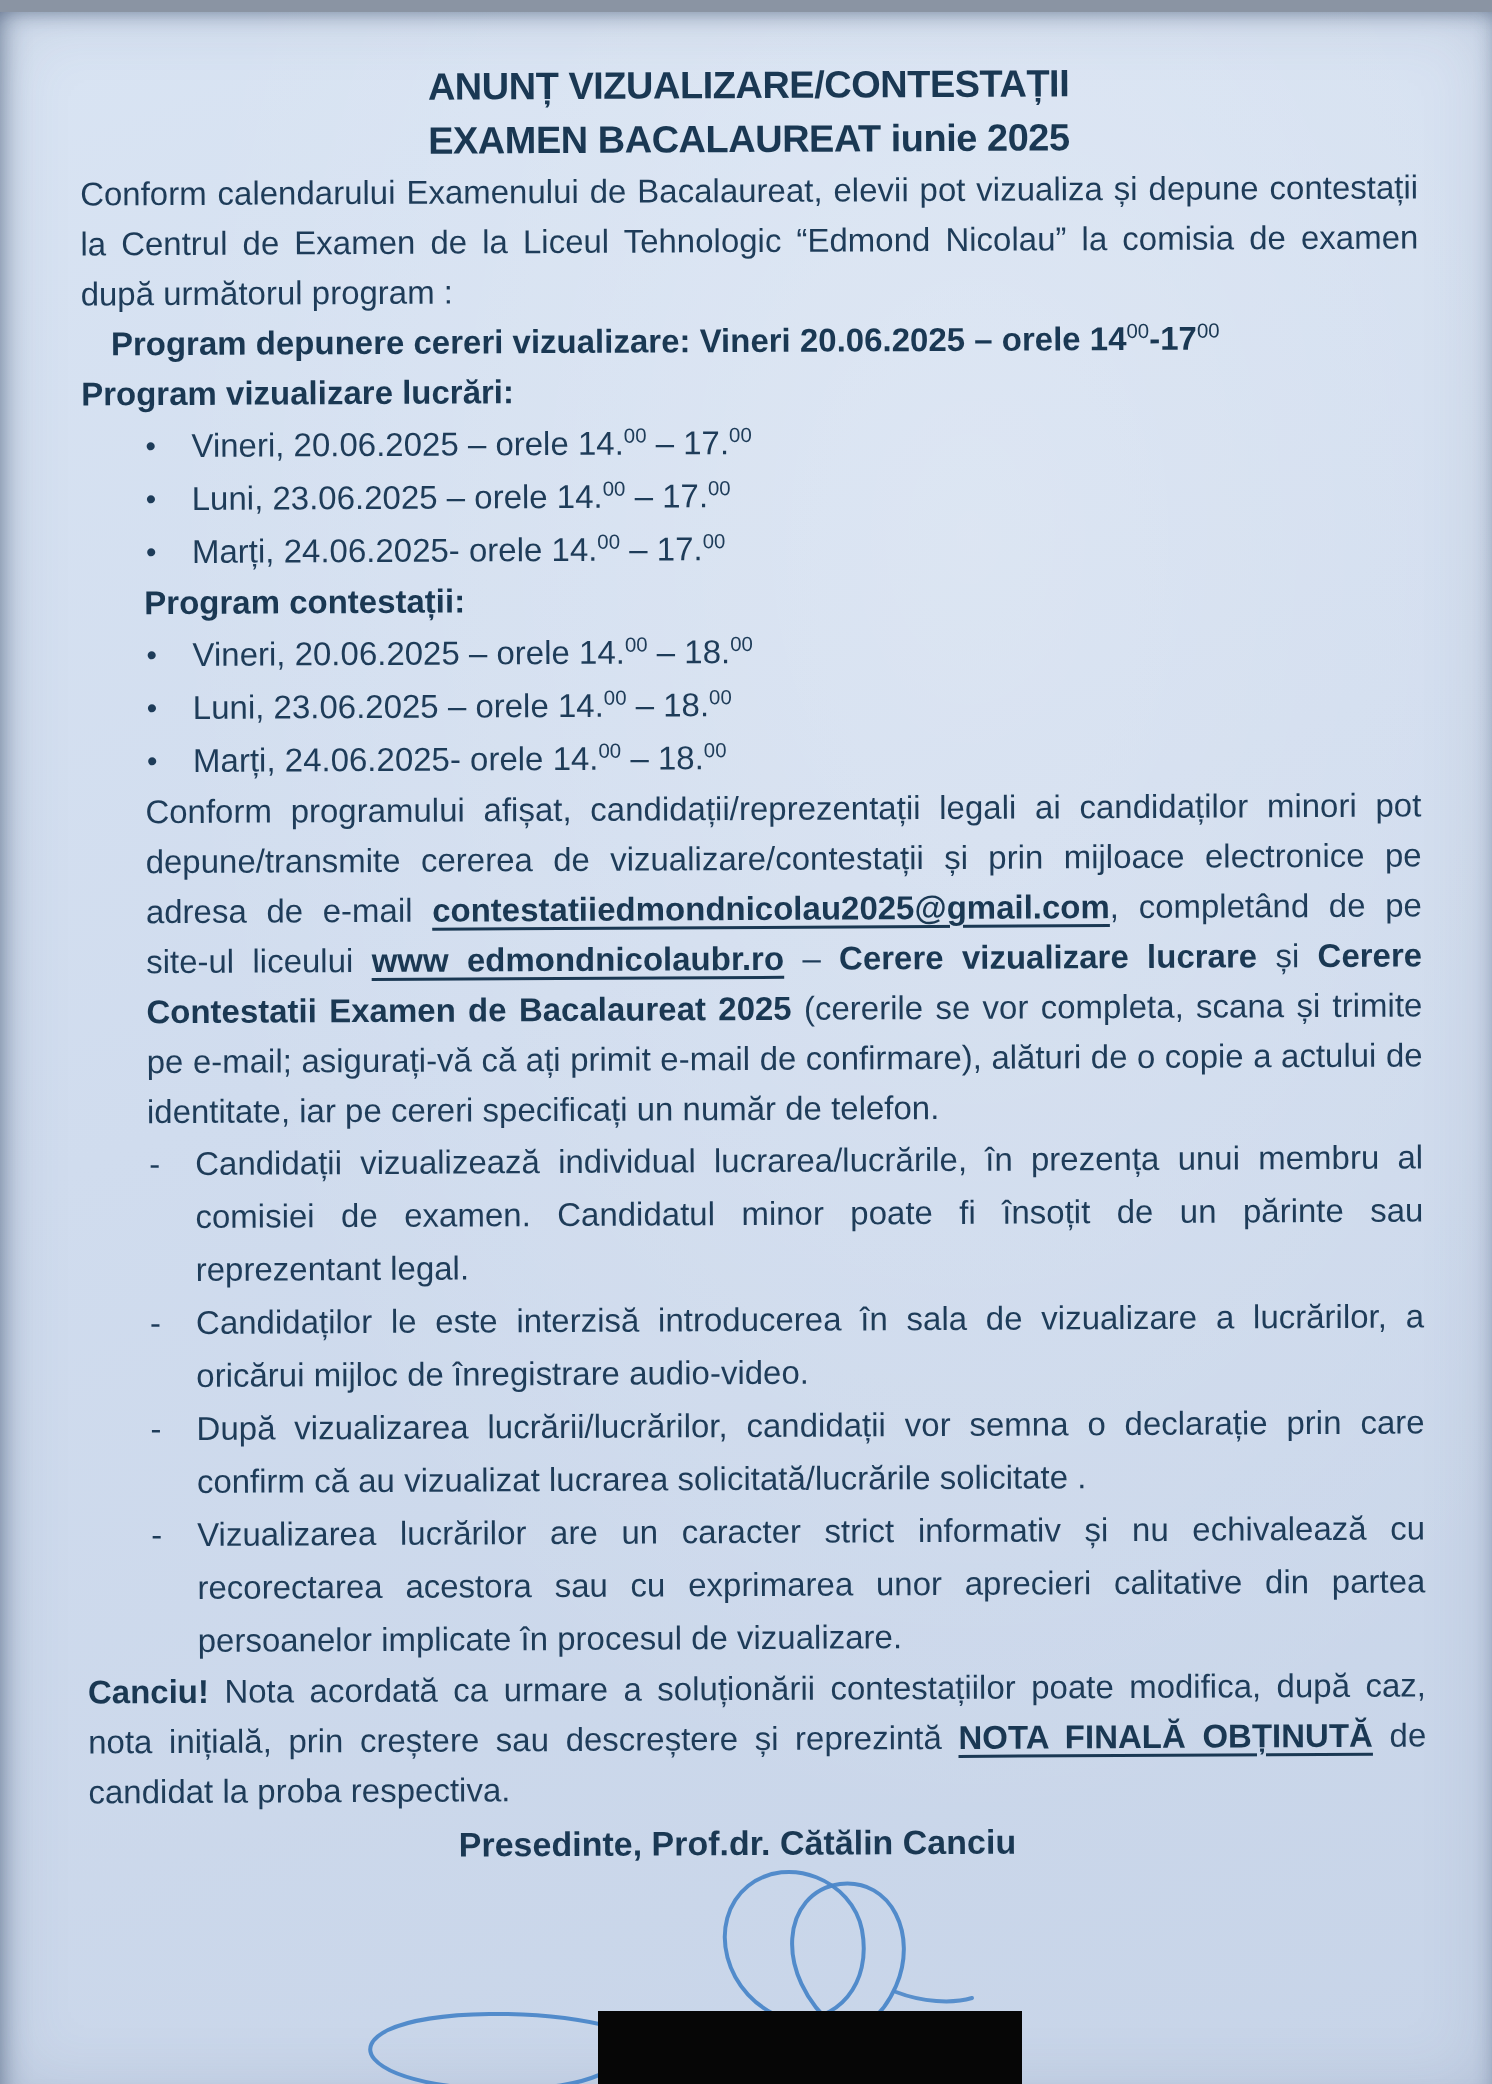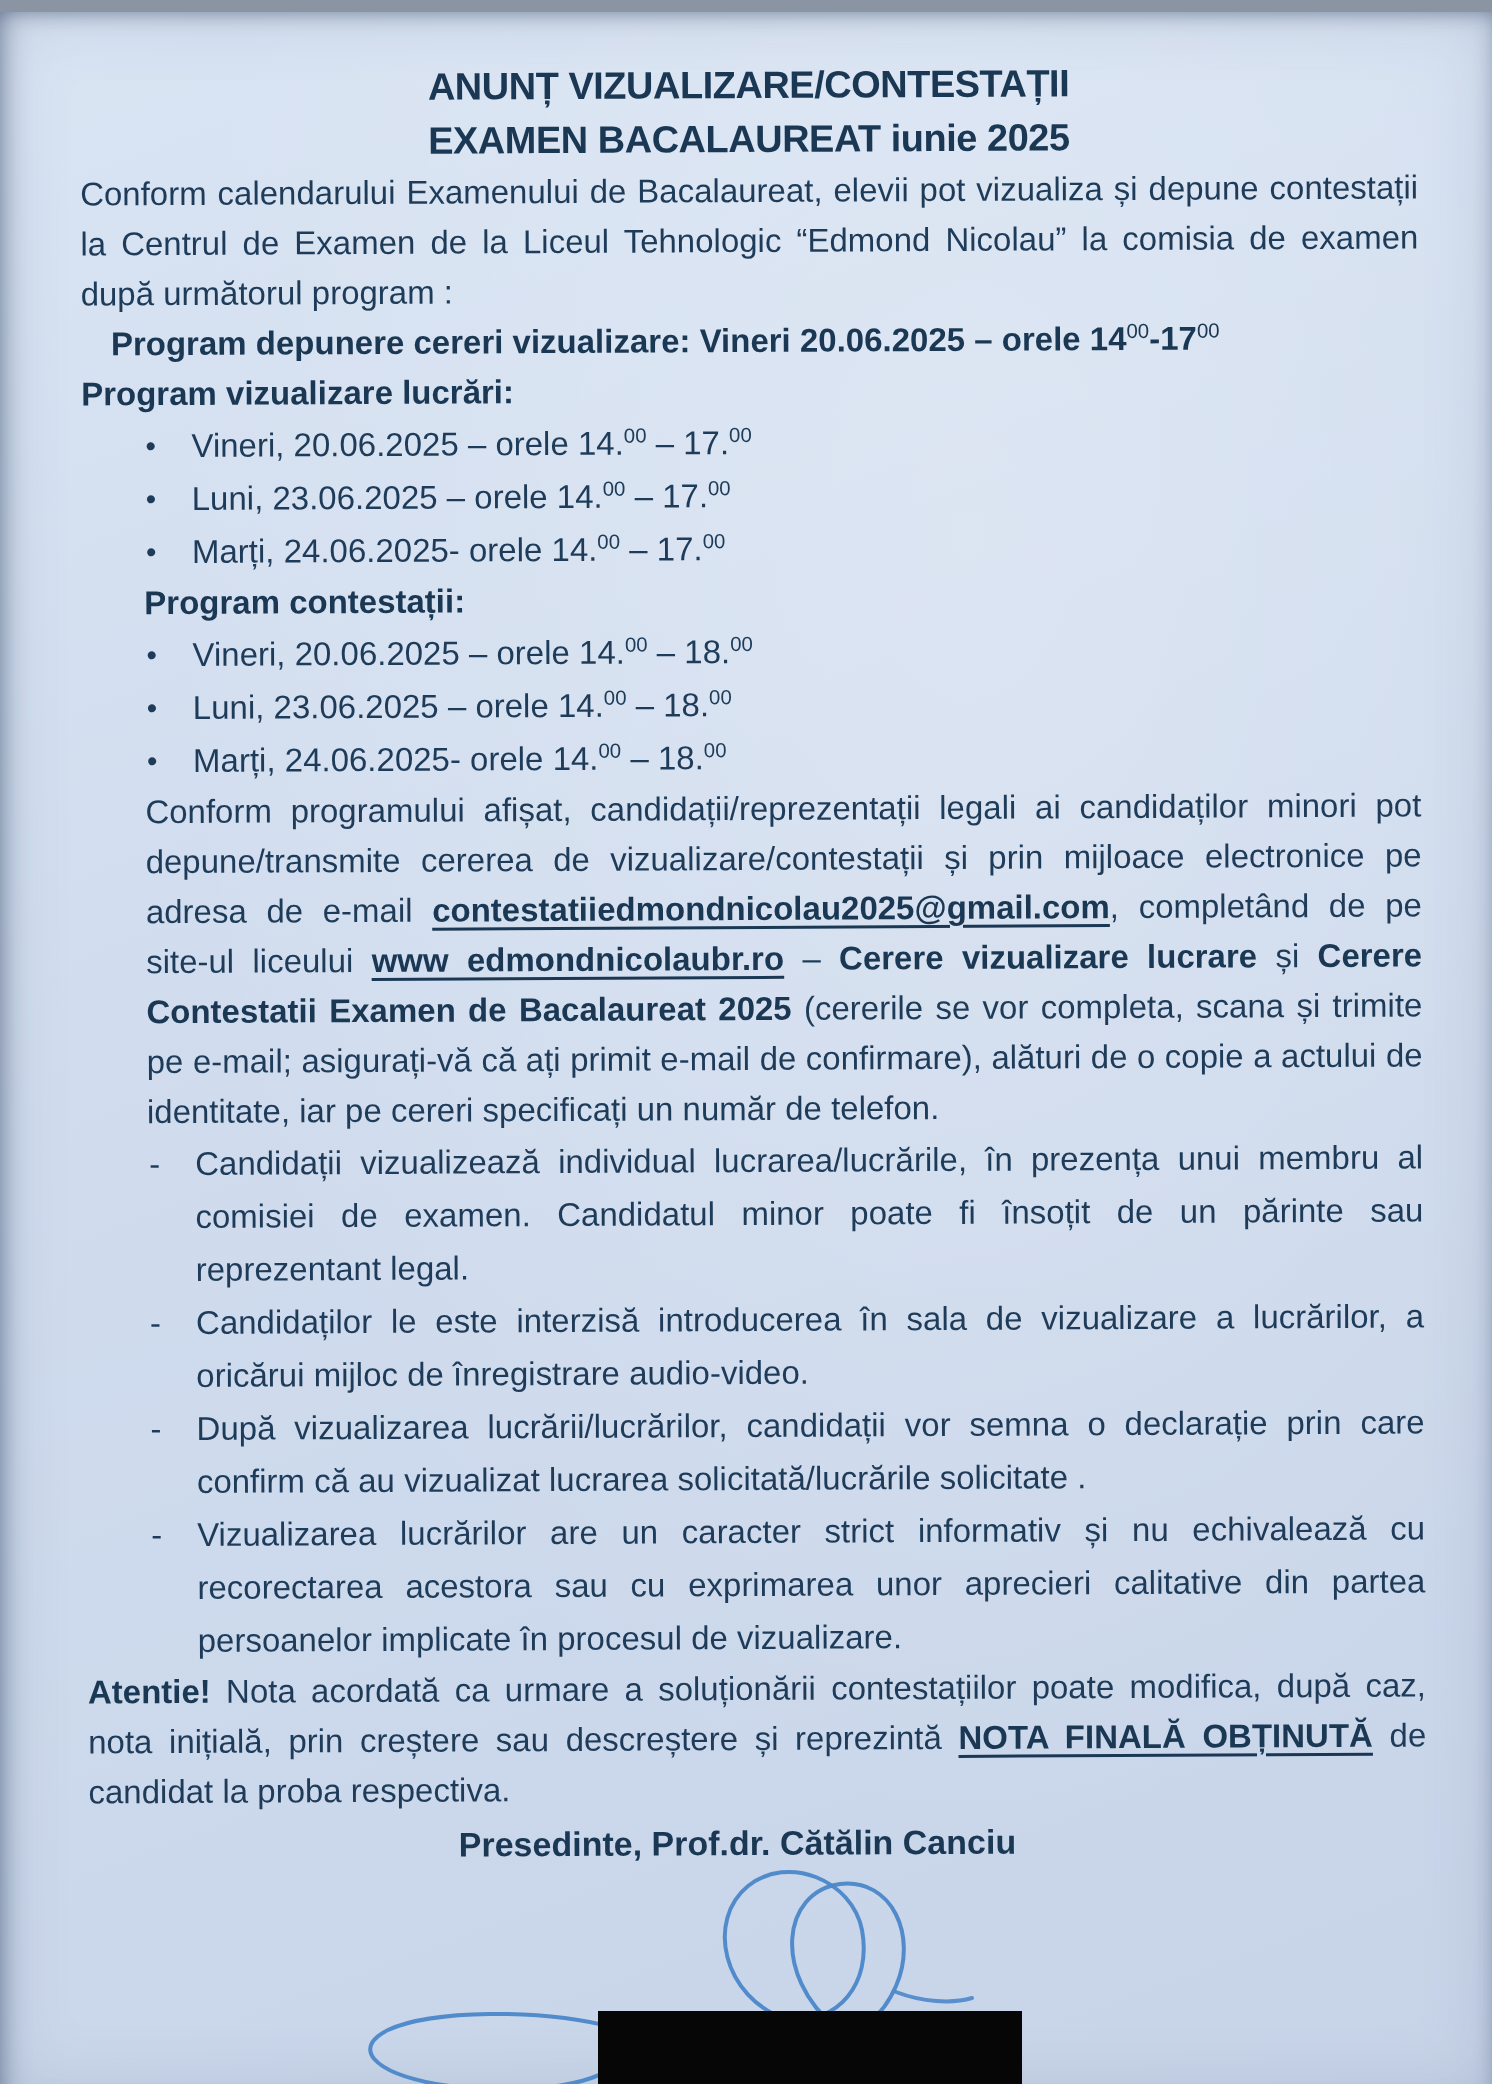--- a/index.html
+++ b/index.html
@@ -108,21 +108,21 @@
         </div>
         <div class="li">
           <span class="marker">-</span>
           <span class="li-text"><span class="seg">După vizualizarea lucrării/lucrărilor, candidații vor semna o declarație prin care confirm că au vizualizat lucrarea solicitată/lucrările solicitate .</span></span>
         </div>
         <div class="li">
           <span class="marker">-</span>
           <span class="li-text"><span class="seg">Vizualizarea lucrărilor are un caracter strict informativ și nu echivalează cu recorectarea acestora sau cu exprimarea unor aprecieri calitative din partea persoanelor implicate în procesul de vizualizare.</span></span>
         </div>
       </div>
-      <div class="para justify"><span class="seg">      </span><span class="seg b">Atentie!</span><span class="seg"> Nota acordată ca urmare a soluționării contestațiilor poate modifica, după caz, nota inițială, prin creștere sau descreștere și reprezintă </span><span class="seg b u">NOTA FINALĂ OBȚINUTĂ</span><span class="seg"> de candidat la proba respectiva.</span></div>
+      <div class="para justify"><span class="seg">      </span><span class="seg b">Canciu!</span><span class="seg"> Nota acordată ca urmare a soluționării contestațiilor poate modifica, după caz, nota inițială, prin creștere sau descreștere și reprezintă </span><span class="seg b u">NOTA FINALĂ OBȚINUTĂ</span><span class="seg"> de candidat la proba respectiva.</span></div>
       <div class="para signature-line"><span class="seg b">Presedinte,  Prof.dr. Cătălin Canciu</span></div>
     </div>
 
   <svg class="ink-svg" width="1492" height="2084" viewBox="0 0 1492 2084" fill="none">
     <path d="M 616 2016 C 540 1996 430 1998 388 2018 C 352 2036 372 2060 436 2072 C 500 2083 580 2078 612 2056" stroke="#4b87c9" stroke-width="4" stroke-linecap="round" opacity="0.95"></path>
     <path d="M 788 2008 C 722 1986 706 1908 748 1874 C 788 1842 852 1868 862 1918 C 872 1972 838 2012 788 2008" stroke="#4b87c9" stroke-width="4" stroke-linecap="round" opacity="0.95"></path>
     <path d="M 836 2016 C 772 1962 782 1880 840 1872 C 892 1866 918 1924 896 1974 C 882 2006 858 2024 836 2016" stroke="#4b87c9" stroke-width="4" stroke-linecap="round" opacity="0.95"></path>
     <path d="M 896 1980 C 922 1990 952 1992 972 1986" stroke="#4b87c9" stroke-width="4" stroke-linecap="round" opacity="0.9"></path>
   </svg>
 

